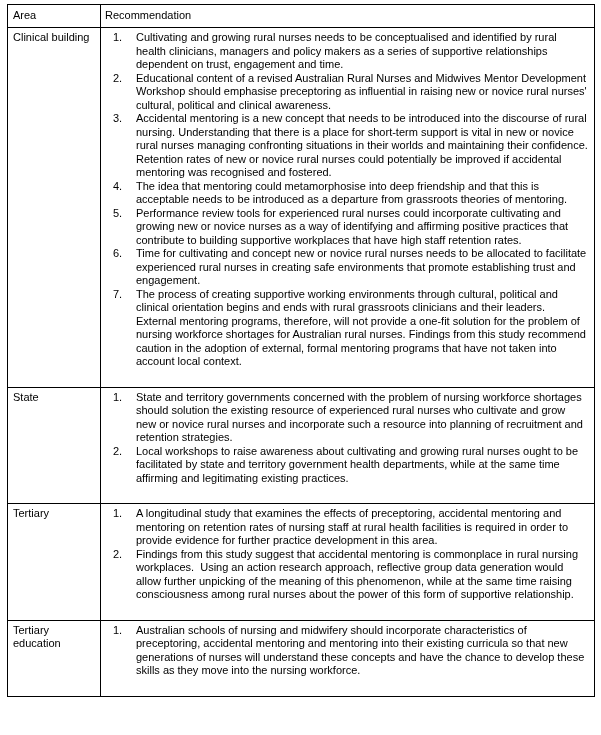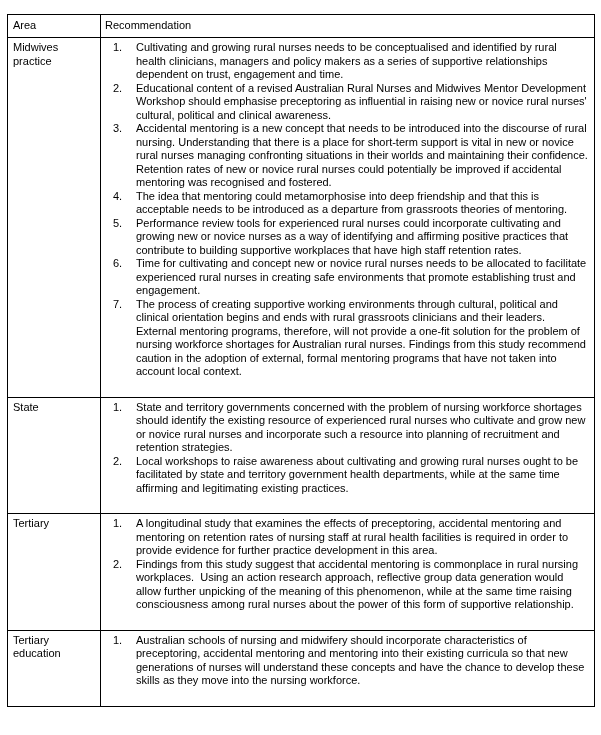--- a/index.html
+++ b/index.html
@@ -6,21 +6,21 @@
     margin: 0;
     padding: 0;
     background: #ffffff;
     width: 601px;
     height: 735px;
     overflow: hidden;
   }
   .page {
     position: absolute;
     left: 7px;
-    top: 14px;
+    top: 4px;
     width: 588px;
     font-family: "Liberation Sans", "DejaVu Sans", sans-serif;
     font-size: 11px;
     line-height: 13.5px;
     color: #000000;
   }
   table.rec-table {
     border-collapse: collapse;
     width: 100%;
     table-layout: fixed;
@@ -73,21 +73,21 @@
     </colgroup>
     <thead>
       <tr>
         <th class="area-header">Area</th>
         <th class="rec-header">Recommendation</th>
       </tr>
     </thead>
     <tbody id="table-body">
 
     <tr>
-          <td class="area-cell">Midwives practice</td>
+          <td class="area-cell">Clinical building</td>
           <td class="rec-cell">
             <div class="rec-item">
               <span class="rec-num">1.</span>
               <span class="rec-text">Cultivating and growing rural nurses needs to be conceptualised and identified by rural health clinicians, managers and policy makers as a series of supportive relationships dependent on trust, engagement and time.</span>
             </div>
             <div class="rec-item">
               <span class="rec-num">2.</span>
               <span class="rec-text">Educational content of a revised Australian Rural Nurses and Midwives Mentor Development Workshop should emphasise preceptoring as influential in raising new or novice rural nurses' cultural, political and clinical awareness.</span>
             </div>
             <div class="rec-item">
@@ -110,21 +110,21 @@
               <span class="rec-num">7.</span>
               <span class="rec-text">The process of creating supportive working environments through cultural, political and clinical orientation begins and ends with rural grassroots clinicians and their leaders. External mentoring programs, therefore, will not provide a one-fit solution for the problem of nursing workforce shortages for Australian rural nurses. Findings from this study recommend caution in the adoption of external, formal mentoring programs that have not taken into account local context.</span>
             </div>
           </td>
         </tr>
         <tr>
           <td class="area-cell">State</td>
           <td class="rec-cell">
             <div class="rec-item">
               <span class="rec-num">1.</span>
-              <span class="rec-text">State and territory governments concerned with the problem of nursing workforce shortages should identify the existing resource of experienced rural nurses who cultivate and grow new or novice rural nurses and incorporate such a resource into planning of recruitment and retention strategies.</span>
+              <span class="rec-text">State and territory governments concerned with the problem of nursing workforce shortages should solution the existing resource of experienced rural nurses who cultivate and grow new or novice rural nurses and incorporate such a resource into planning of recruitment and retention strategies.</span>
             </div>
             <div class="rec-item">
               <span class="rec-num">2.</span>
               <span class="rec-text">Local workshops to raise awareness about cultivating and growing rural nurses ought to be facilitated by state and territory government health departments, while at the same time affirming and legitimating existing practices.</span>
             </div>
           </td>
         </tr>
         <tr>
           <td class="area-cell">Tertiary</td>
           <td class="rec-cell">

